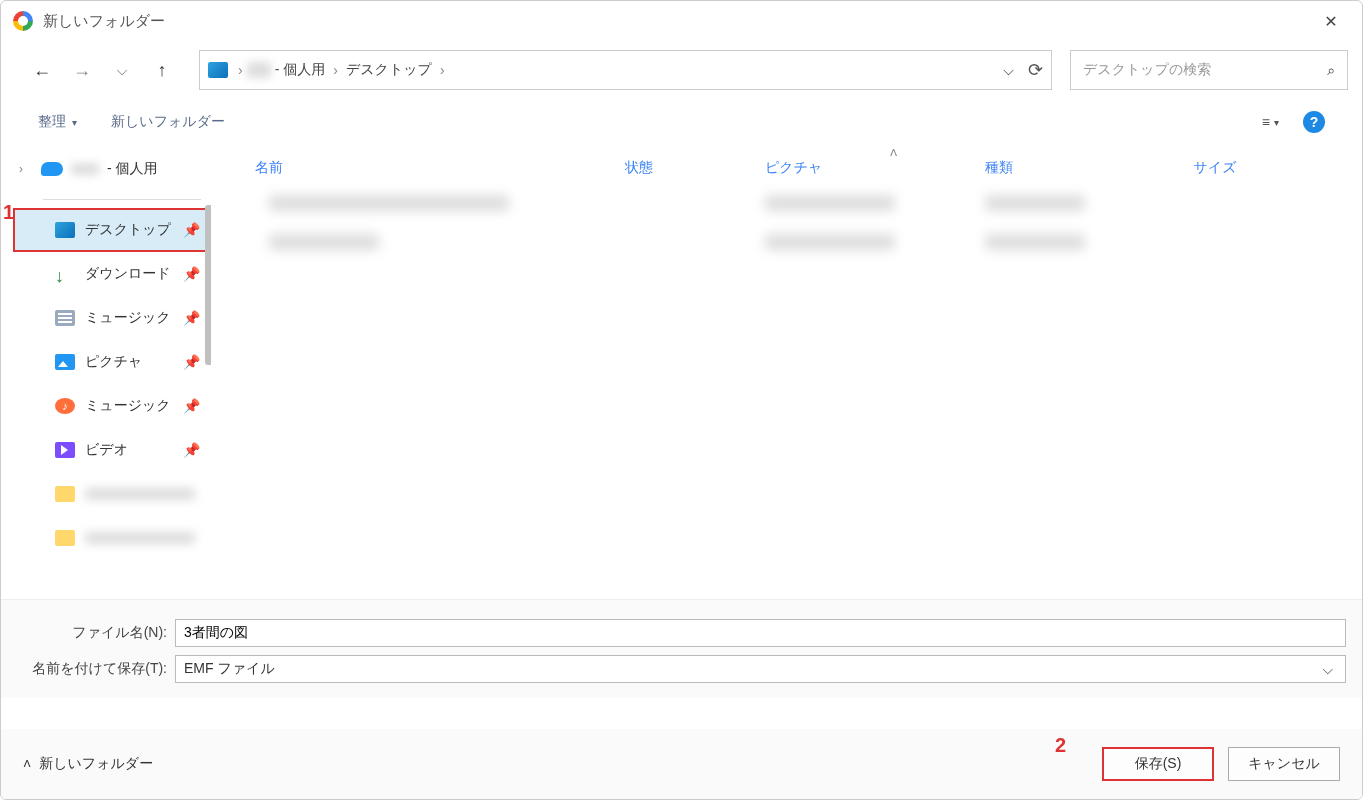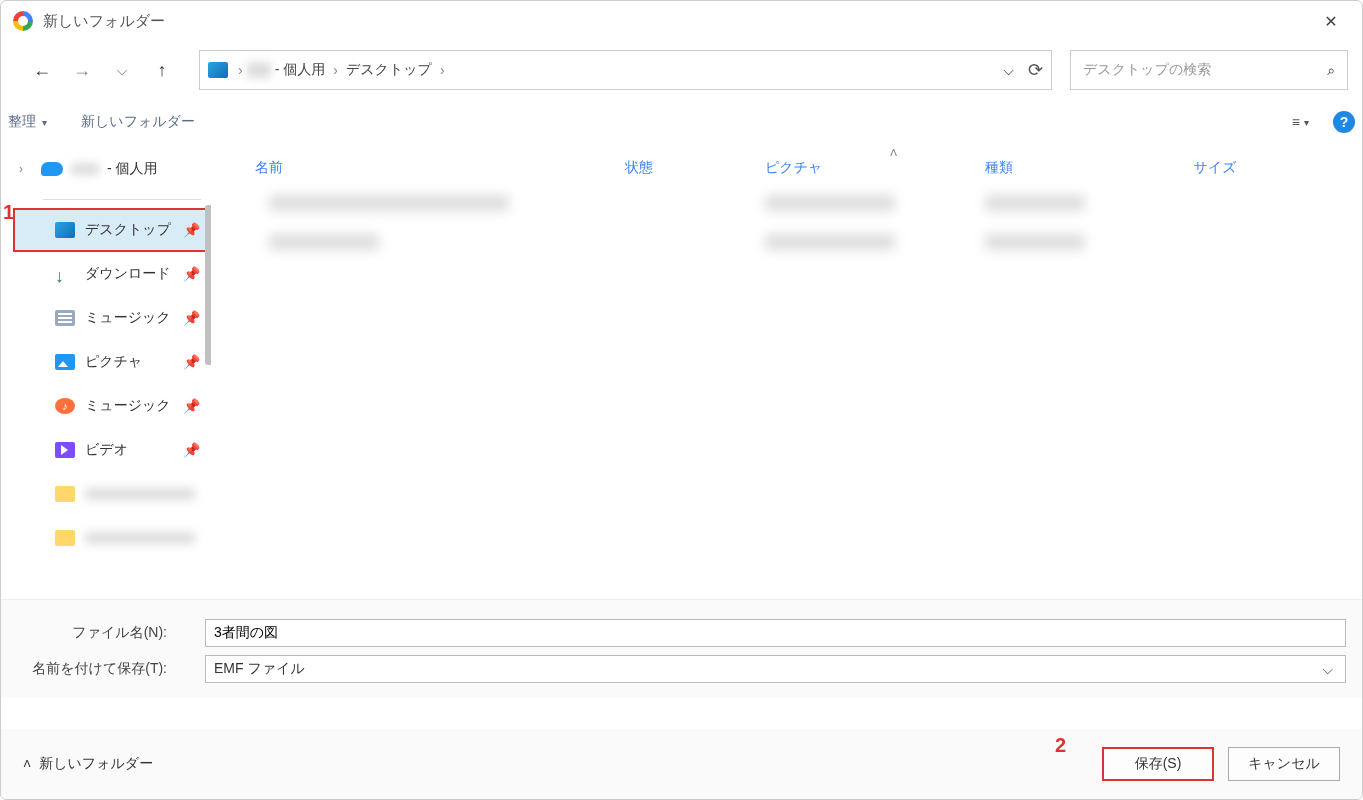--- a/index.html
+++ b/index.html
@@ -19,21 +19,21 @@
   .addressbar { flex:1; height:40px; border:1px solid #ccc; display:flex; align-items:center; padding: 0 8px; margin-left: 14px; }
   .addr-icon { width:20px; height:16px; background:linear-gradient(135deg,#2ea3e0,#0d6fb8); border-radius:2px; margin-right:6px; position:relative; }
   .crumb { color:#444; padding:0 4px; }
   .crumb.blur { filter: blur(4px); background:#ddd; border-radius:3px; padding:0 12px; height:16px; }
   .crumb-sep { color:#888; padding:0 4px; }
   .addr-right { margin-left:auto; display:flex; gap:14px; align-items:center; color:#555; }
   .searchbox { width:278px; height:40px; border:1px solid #ccc; display:flex; align-items:center; padding:0 12px; margin-left:12px; color:#999; }
   .searchbox .mag { margin-left:auto; color:#444; }
 
   
-  .toolbar { height:46px; display:flex; padding:0 7px; }
+  .toolbar { height:46px; display:flex; padding:0 37px; }
   .toolbar .item { color:#5a6b8a; margin-right:34px; cursor:pointer; display:flex; align-items:center; gap:6px; }
   .toolbar .right { margin-left:auto; display:flex; align-items:center; gap:24px; }
   .view-icon { color:#555; display:flex; align-items:center; gap:4px; }
   .help-icon { width:22px; height:22px; border-radius:50%; background:#1e88e5; color:#fff; display:flex; align-items:center; justify-content:center; font-size:14px; font-weight:bold; }
 
   
   .main { display:flex; height:454px; }
   .sidebar { width:210px; padding:6px 0 0 12px; overflow:auto; }
   .tree-item { height:36px; display:flex; align-items:center; gap:8px; padding:0 6px; color:#333; cursor:pointer; position:relative; }
   .tree-item .chev { color:#888; width:14px; font-size:12px; }
@@ -65,21 +65,21 @@
   .col-name{width:370px;} .col-state{width:140px;} .col-date{width:220px;} .col-type{width:180px;} .col-size{width:100px;text-align:center;}
   .sort-caret{display:block;width:10px;margin:0 auto 4px;color:#888;}
   .row { display:flex; align-items:center; padding:10px 0 10px 44px; color:#444;}
   .row .ic-folder{margin-right:10px;}
   .row .blur{filter:blur(6px);background:#ddd;height:16px;border-radius:4px;display:inline-block;}
   .row .cname{width:370px;} .row .cstate{width:140px;} .row .cdate{width:220px;} .row .ctype{width:180px;}
   .status-dot{width:16px;height:16px;background:#4caf50;border-radius:3px;filter:blur(3px);}
 
   
   .fieldarea { padding:16px 16px 10px 0; border-top:1px solid #eee; background:#fafafa;}
-  .fieldrow { display:flex; align-items:center; height:34px; margin-bottom:2px;gap:30px;}
+  .fieldrow { display:flex; align-items:center; height:34px; margin-bottom:2px;}
   .fieldrow .flabel { width:174px; text-align:right; padding-right:8px; color:#444; font-size:14px;}
   .fieldrow input, .fieldrow .select { flex:1; height:28px; border:1px solid #bbb; padding:0 8px; font-size:14px; background:#fff;}
   .fieldrow .select { display:flex; align-items:center;}
   .fieldrow .caret { color:#666; margin-left:auto; margin-right:4px; }
 
   
   .footer { position:absolute; bottom:0; left:0; right:0; height:70px; display:flex; align-items:center; padding:0 22px; background:#fafafa;}
   .hide-folders { display:flex; align-items:center; gap:8px; color:#333; cursor:pointer;}
   .btns { margin-left:auto; display:flex; gap:14px;}
   .btn { min-width:112px; height:34px; border:1px solid #aaa; background:#fdfdfd; display:flex; align-items:center; justify-content:center; cursor:pointer; font-size:14px;}

